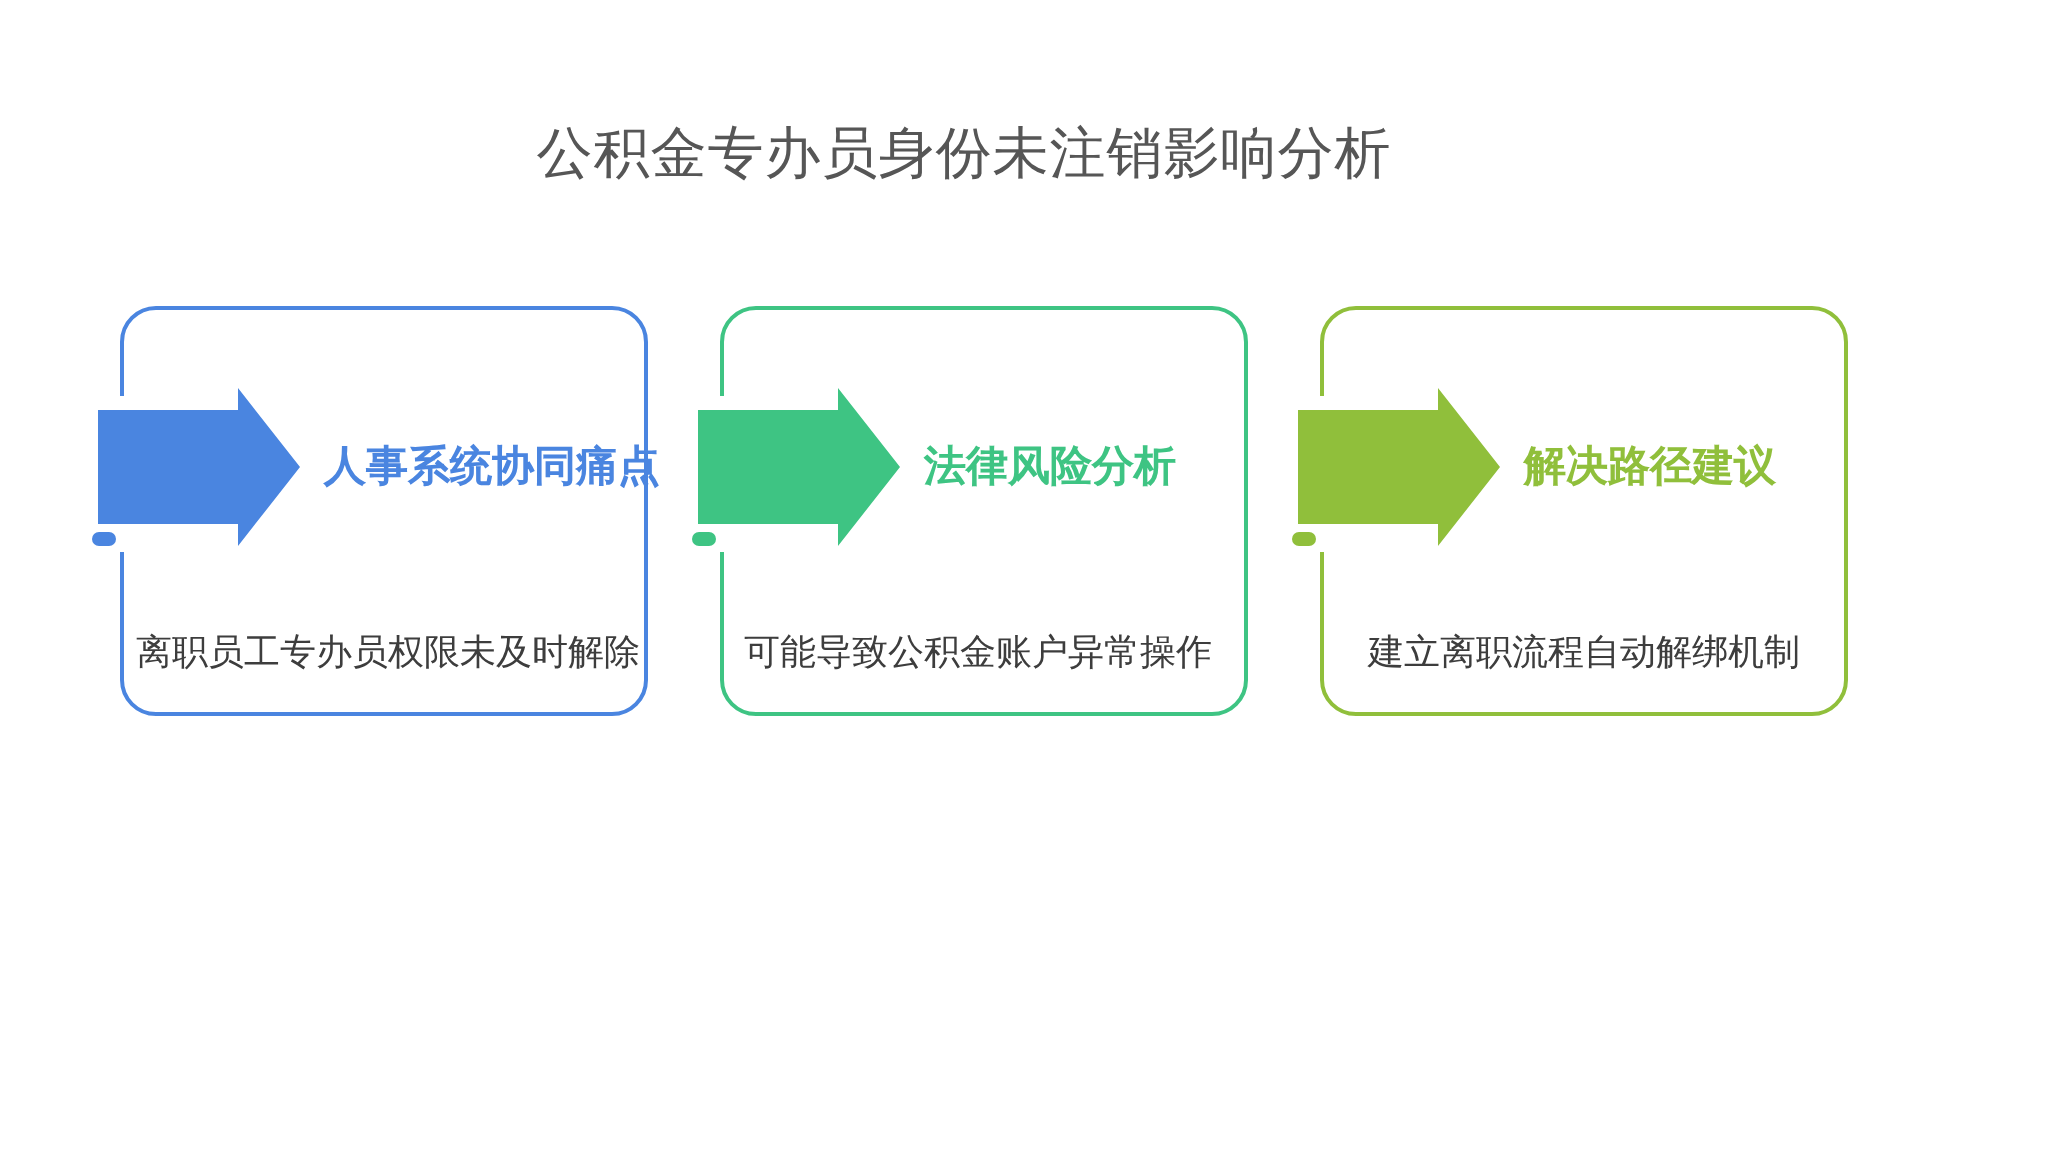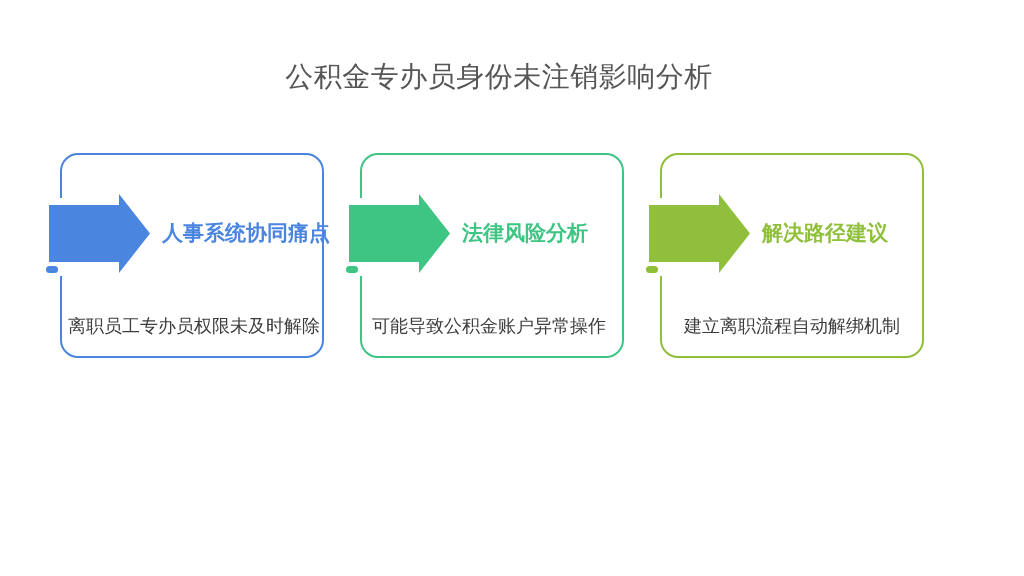--- a/index.html
+++ b/index.html
@@ -19,21 +19,20 @@
     position: absolute;
     left: 0;
     top: 58px;
     width: 964px;
     text-align: center;
     font-size: 28px;
     font-weight: 400;
     color: #565656;
     letter-spacing: 0.5px;
     white-space: nowrap;
-    padding-left: 17px;
   }
   .zone {
     position: absolute;
     top: 150px;
     width: 320px;
     height: 215px;
     text-align: right;
   }
   .zone-1 { left: 40px; }
   .zone-2 { left: 340px; }

